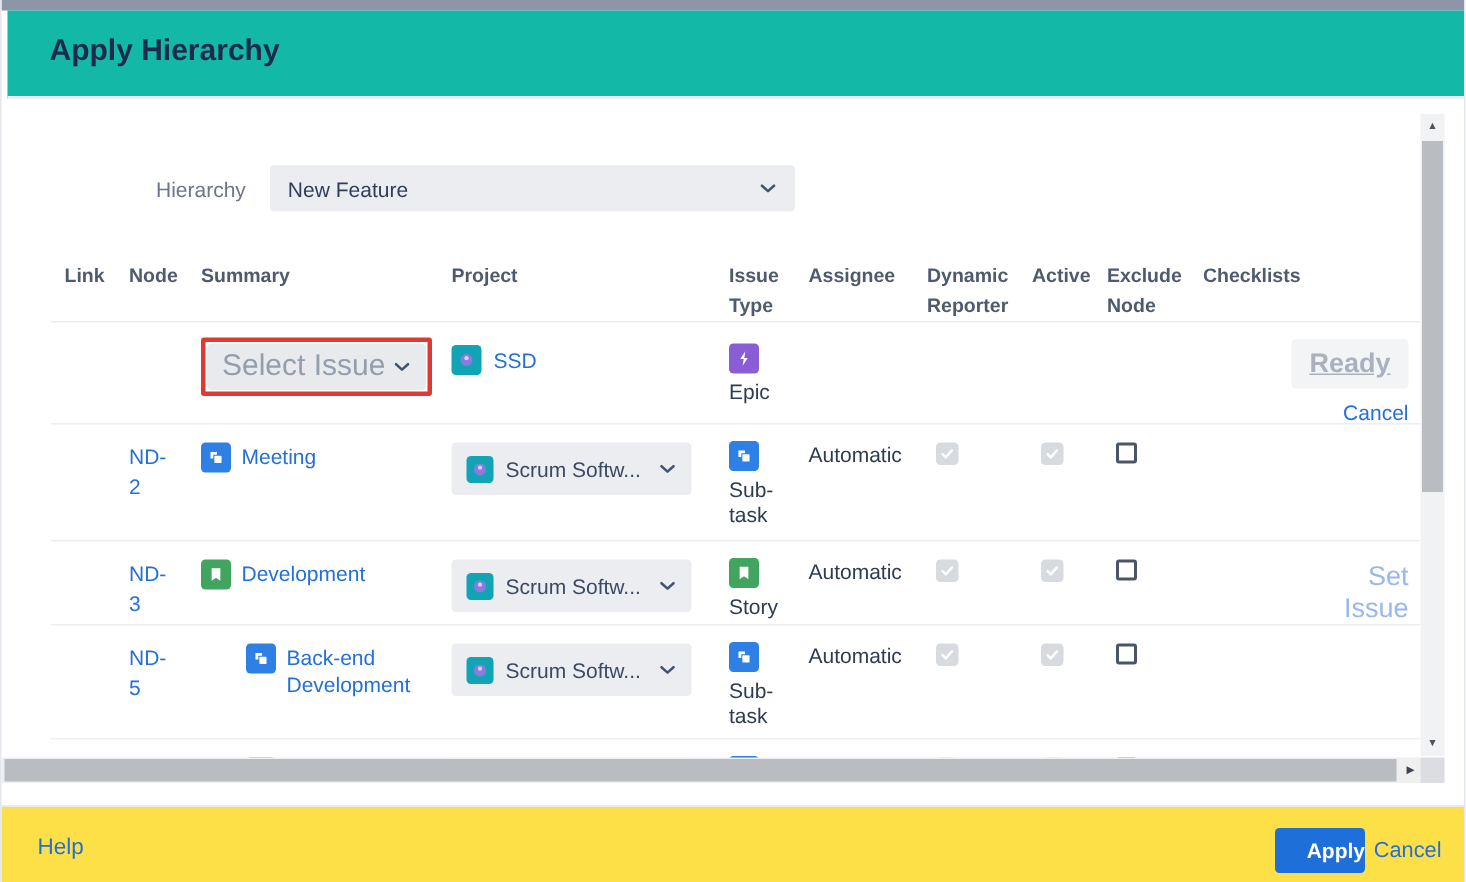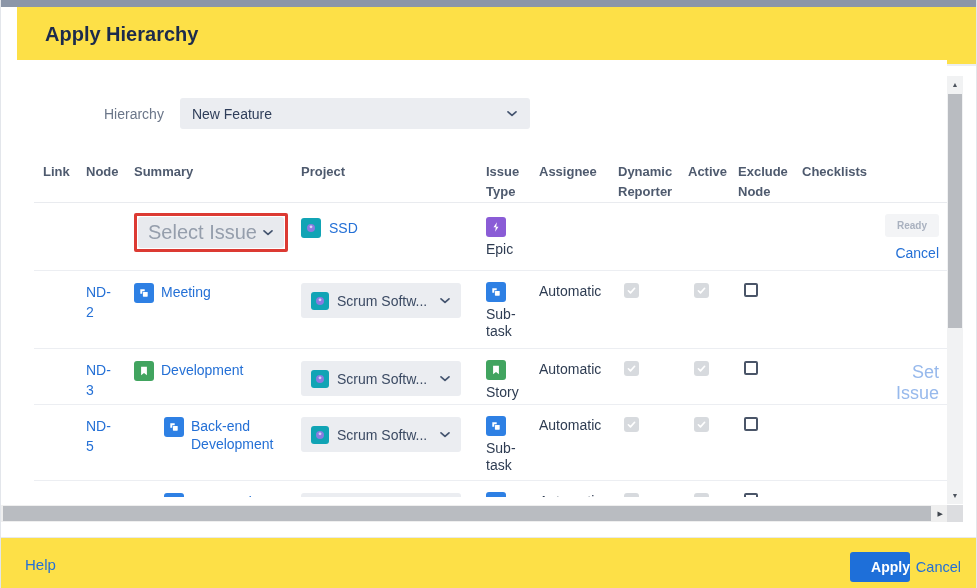--- a/index.html
+++ b/index.html
@@ -1,23 +1,23 @@
 <!DOCTYPE html>
 <html><head>
 <meta charset="utf-8">
 <style>
   * { box-sizing: border-box; margin: 0; padding: 0; }
   body { background:#fff; }
   .stage{position:relative;width:977px;height:588px;background:#fff;overflow:hidden;
          font-family:"Liberation Sans",sans-serif;border-left:1px solid #e3e6eb;border-right:1px solid #e3e6eb;}
   .topstrip{position:absolute;top:0;left:0;right:0;height:7px;background:#8c96a8;}
-  .dlg-header{position:absolute;top:7px;left:16px;right:0;height:59px;background:#fde047;border-bottom:2px solid #eceef2;}
+  .dlg-header{position:absolute;top:7px;left:4px;right:0;height:59px;background:#14b8a6;border-bottom:2px solid #eceef2;}
   .dlg-title{position:absolute;left:28px;top:16px;font-size:20px;font-weight:bold;color:#1c2b4c;}
 
-  .viewport{position:absolute;top:60px;left:0;width:946px;height:437px;overflow:hidden;background:#fff;}
+  .viewport{position:absolute;top:72px;left:0;width:946px;height:437px;overflow:hidden;background:#fff;}
 
   .hier-row{display:flex;align-items:center;margin:38px 0 0 103px;}
   .hier-label{font-size:14px;color:#6b7689;}
   .select{background:#ebedf1;border-radius:3px;display:flex;align-items:center;}
   .hier-select{width:350px;height:31px;margin-left:16px;padding:0 12px;justify-content:space-between;cursor:pointer;}
   .hier-value{font-size:14px;color:#2f3e5a;}
   .chev svg{display:block;}
 
   .table-wrap{margin-left:33px;width:913px;}
   .grid-row{display:grid;grid-template-columns:52px 48px 167px 185px 53px 79px 70px 50px 64px 75px 70px;}
@@ -49,22 +49,22 @@
   .new-row{height:68px;}
   .red-wrap{display:inline-block;border:3px solid #dc3a33;border-radius:2px;padding:1px;background:#fff;margin-top:-1px;}
   .select-issue{width:146px;height:31px;padding:0 10px;justify-content:space-between;background:#e8eaee;cursor:pointer;}
   .sel-ph{color:#959eac;font-size:20px;}
   .proj-link-row{display:flex;align-items:center;gap:8px;margin-top:4px;}
   .select.proj{width:160px;height:35px;padding:0 10px;gap:8px;margin-top:1px;cursor:pointer;}
   .proj-label{font-size:14px;color:#3b4a63;white-space:nowrap;overflow:hidden;}
   .proj .chev{margin-left:auto;}
   .c-epic{padding-top:14px;}
   .c-actions{display:flex;flex-direction:column;align-items:flex-end;gap:8px;padding:11px 8px 0 0;}
-  .ready-btn{background:#f3f4f6;color:#a9b1bf;border:none;border-radius:3px;font-size:10px;font-weight:bold;
-             padding:6px 12px;font-family:inherit;cursor:pointer;}
+  .ready-btn{background:#f3f4f6;color:#a9b1bf;border:none;border-radius:3px;font-size:18px;font-weight:bold;
+             padding:6px 12px;font-family:inherit;cursor:pointer;text-decoration:underline;}
   .cancel-row{font-size:14px;}
 
   .vscroll{position:absolute;left:946px;top:76px;width:16px;height:428px;background:#f1f2f3;}
   .v-arrow{position:absolute;left:0;width:16px;height:15px;text-align:center;font-size:7px;line-height:15px;color:#4d545e;cursor:pointer;}
   .v-arrow.up{top:1px;}
   .v-arrow.down{bottom:1px;}
   .vthumb{position:absolute;left:1px;top:18px;width:14px;height:234px;background:#b9bcc1;cursor:pointer;}
 
   .hscroll{position:absolute;left:0;top:505px;width:946px;height:17px;background:#efefef;}
   .hthumb{position:absolute;left:2px;top:1px;width:928px;height:15px;background:#b9bcc1;cursor:pointer;}

